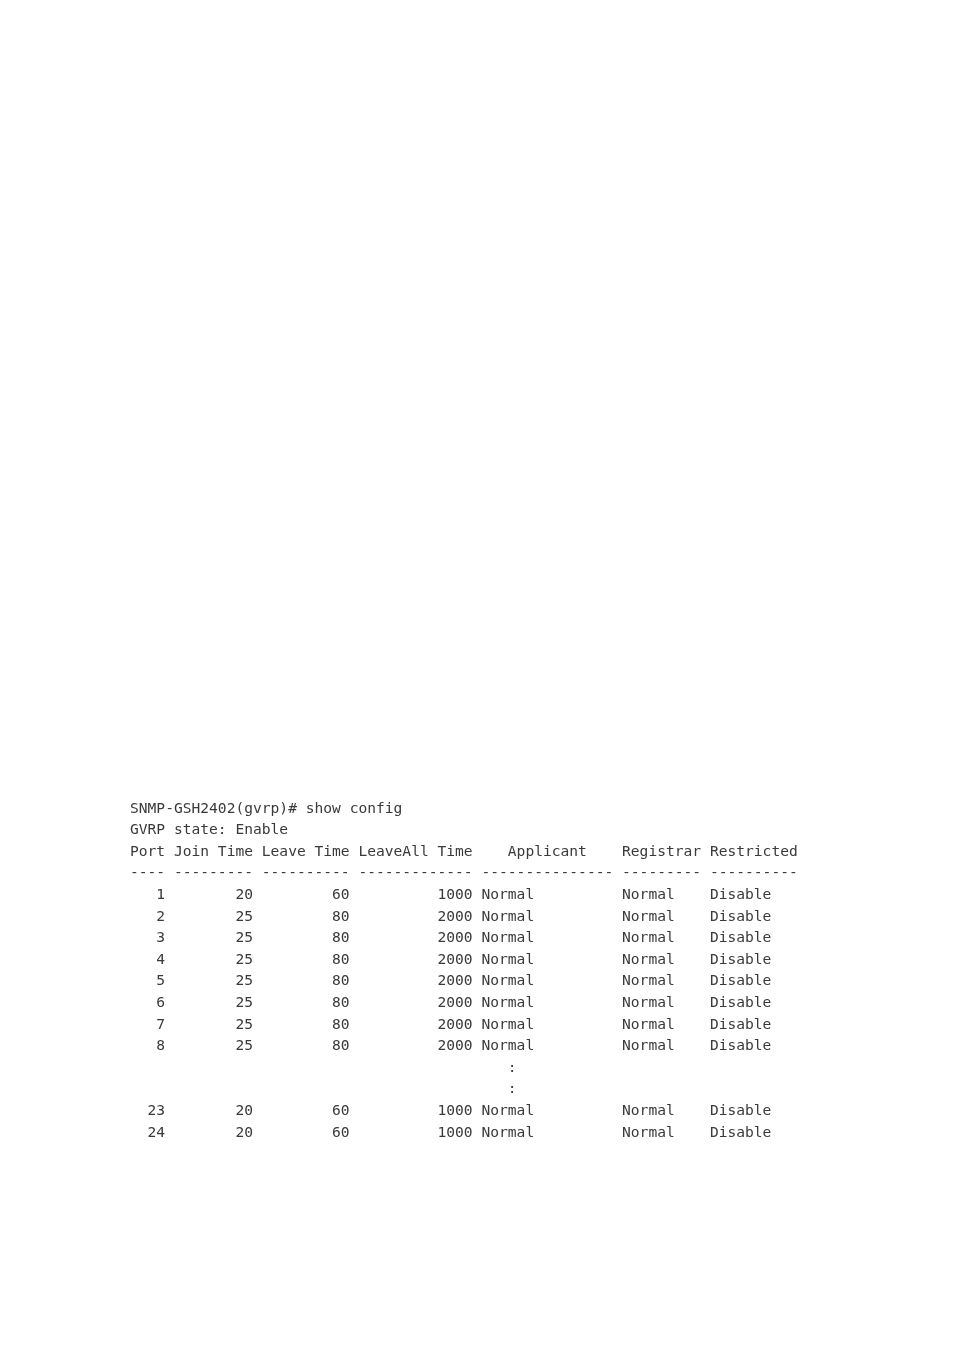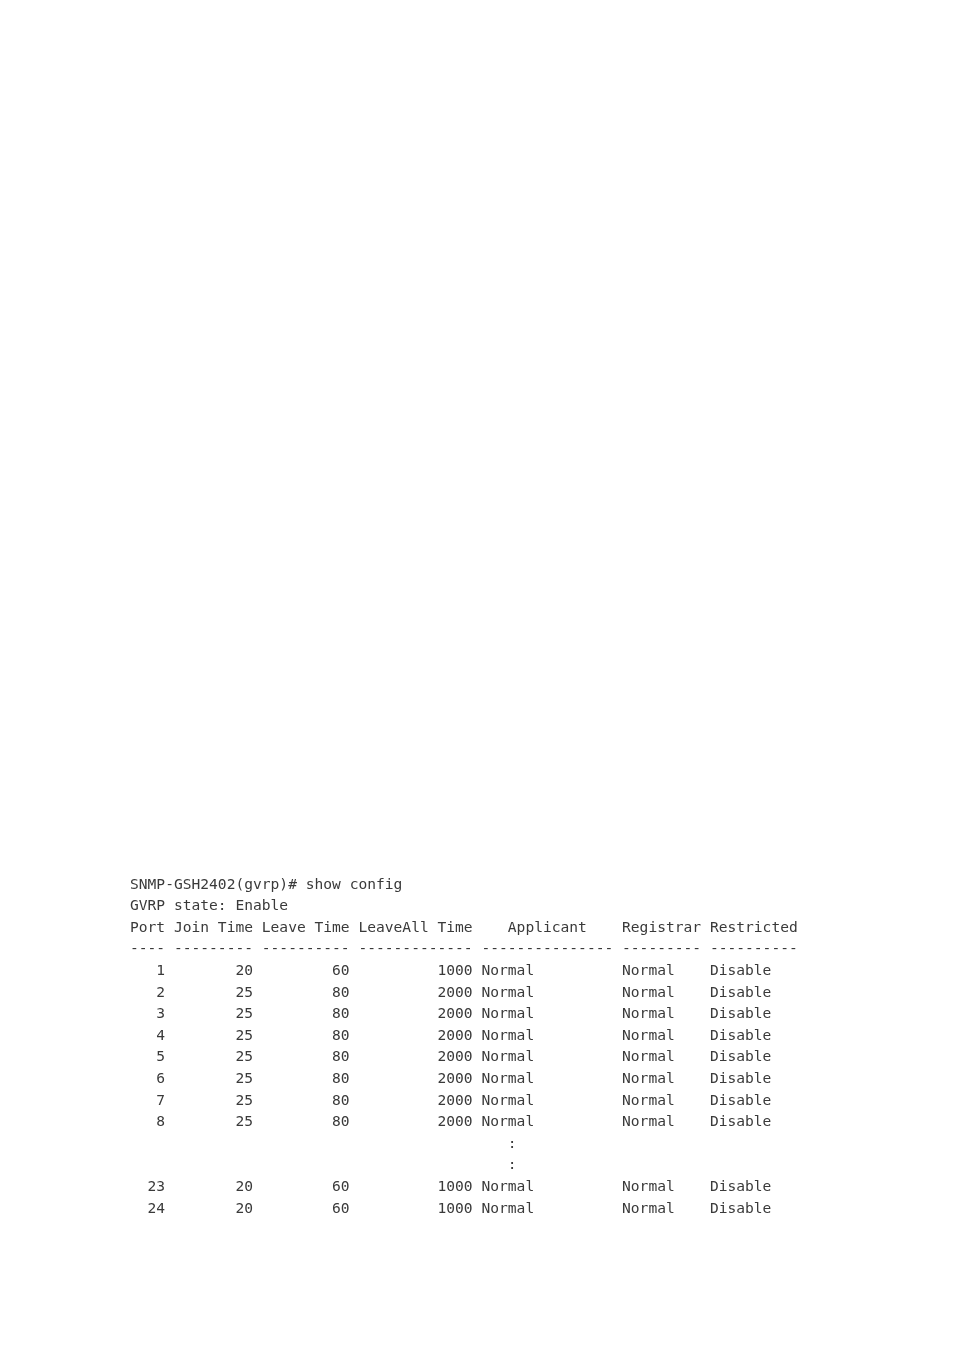--- a/index.html
+++ b/index.html
@@ -11,21 +11,21 @@
     width: 954px;
     height: 1349px;
     position: relative;
     overflow: hidden;
     font-family: "DejaVu Sans Mono", "Liberation Mono", monospace;
   }
 
   #terminal-output {
     position: absolute;
     left: 130px;
-    top: 858px;
+    top: 782px;
     color: #3a3a3a;
     font-family: "DejaVu Sans Mono", "Liberation Mono", monospace;
     font-size: 14.6px;
     line-height: 21.6px;
     white-space: pre;
     letter-spacing: 0px;
     -webkit-font-smoothing: antialiased;
   }
 </style>
 </head>

